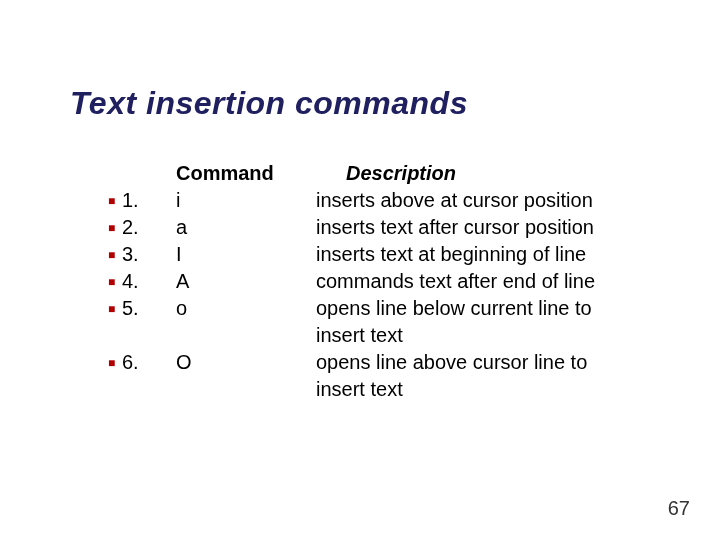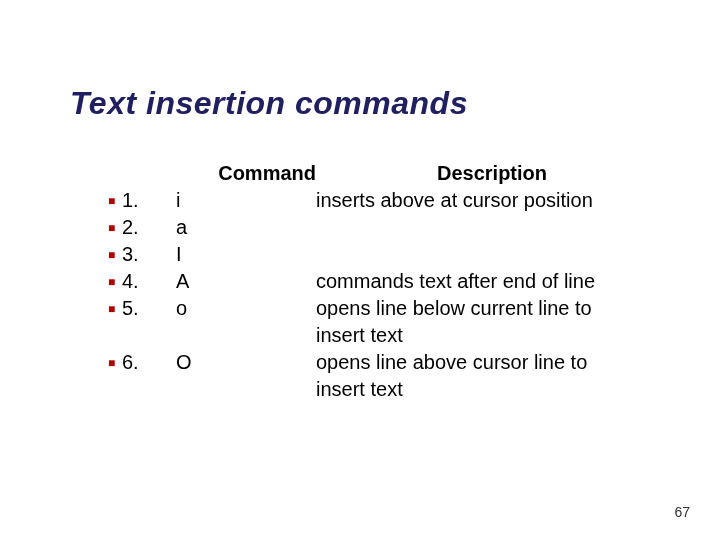--- a/index.html
+++ b/index.html
@@ -45,41 +45,41 @@
   }
   .col-num {
     width: 68px;
     flex: none;
   }
   .col-cmd {
     width: 140px;
     flex: none;
   }
   .header-row .col-cmd {
-    text-align: right;
+    text-align: left;
   }
   .col-desc {
     flex: 1;
   }
   .header-row .col-desc {
-    text-align: center;
     padding-left: 30px;
+    font-style: italic;
   }
   .bullet {
     color: #b00000;
     font-size: 12px;
     display: inline-block;
     width: 14px;
     vertical-align: 2px;
   }
   .page-num {
     position: absolute;
     right: 30px;
     bottom: 20px;
-    font-size: 14px;
+    font-size: 20px;
     color: #333;
   }
 </style>
 </head>
 <body>
 
 <div class="slide">
 
   <div class="title">Text insertion commands</div>
 
@@ -93,25 +93,27 @@
 
     <div class="row">
       <div class="col-num"><span class="bullet">■</span><span>1.</span></div>
       <div class="col-cmd">i</div>
       <div class="col-desc">inserts above at cursor position</div>
     </div>
 
     <div class="row">
       <div class="col-num"><span class="bullet">■</span><span>2.</span></div>
       <div class="col-cmd">a</div>
+      <div class="col-desc">inserts text after cursor position</div>
     </div>
 
     <div class="row">
       <div class="col-num"><span class="bullet">■</span><span>3.</span></div>
       <div class="col-cmd">I</div>
+      <div class="col-desc">inserts text at beginning of line</div>
     </div>
 
     <div class="row">
       <div class="col-num"><span class="bullet">■</span><span>4.</span></div>
       <div class="col-cmd">A</div>
       <div class="col-desc">commands text after end of line</div>
     </div>
 
     <div class="row">
       <div class="col-num"><span class="bullet">■</span><span>5.</span></div>

